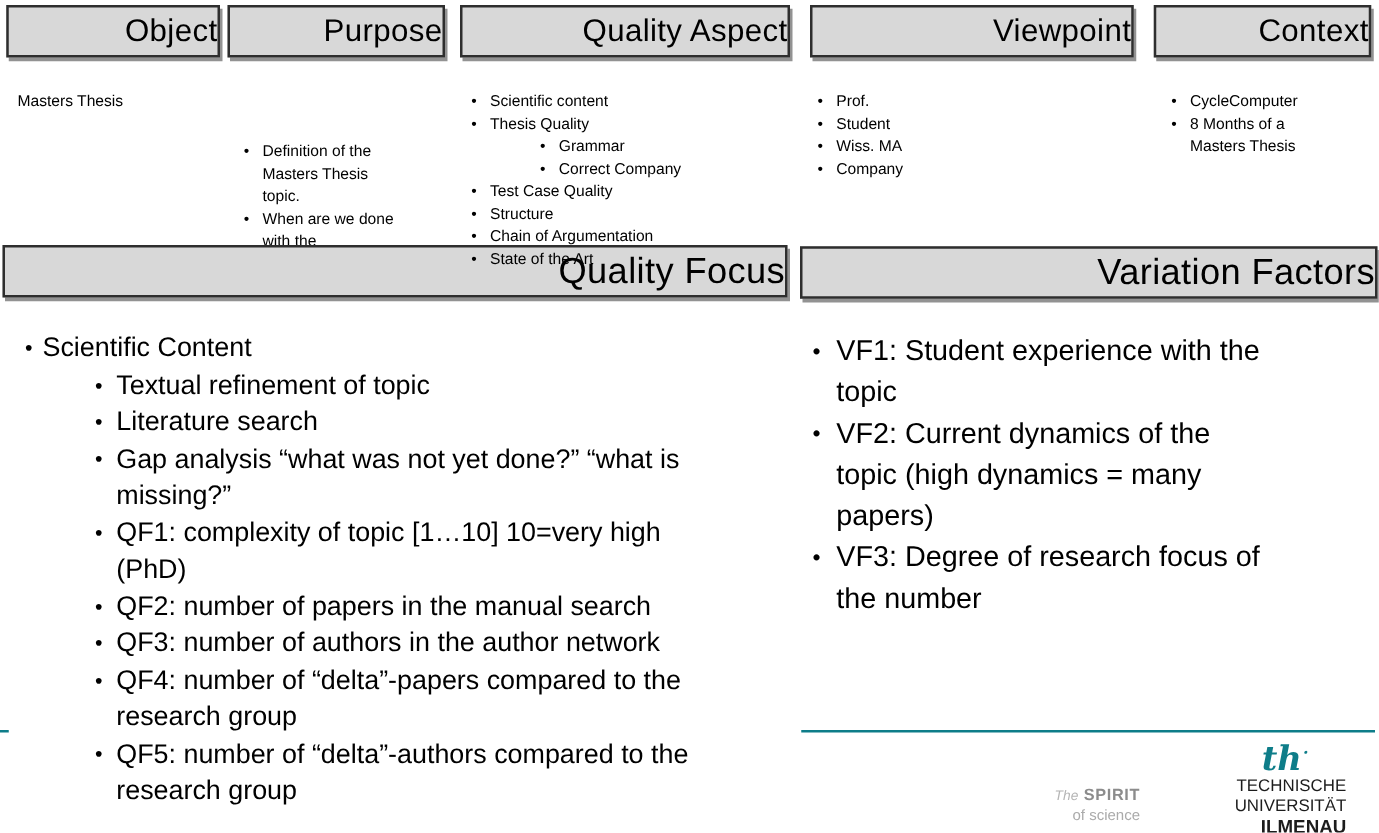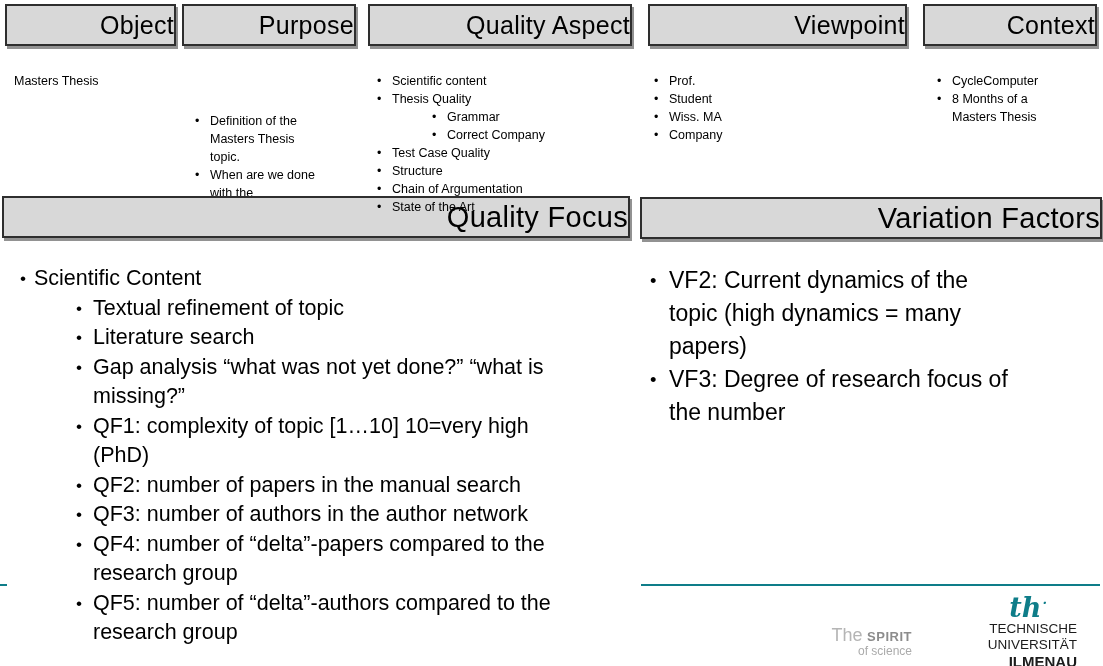--- a/index.html
+++ b/index.html
@@ -57,21 +57,21 @@
   .vf-list{left:650px;top:264px;width:440px;font-size:23px;line-height:33px;}
   .vf-list li{padding-left:19px;}
   .vf-list li::before{content:"\2022";position:absolute;left:0;font-size:.8em;}
 
   
   .divider{position:absolute;height:2px;background:var(--teal);}
   #divider-right{left:641px;top:584px;width:459px;}
   #divider-left {left:0;   top:584px;width:7px;}
 
   .spirit{position:absolute;left:770px;top:628px;width:142px;text-align:right;line-height:15px;}
-  .spirit .the {color:#b5b5b5;font-size:18px;}
+  .spirit .the {color:#b5b5b5;font-size:11px;font-style:italic;}
   .spirit .word{color:#8c8c8c;font-weight:bold;font-size:13px;letter-spacing:.5px;}
   .spirit .sub {color:#ababab;font-size:12px;display:block;}
 
   .tu{position:absolute;left:925px;top:590px;width:152px;text-align:right;color:#1c1c1c;}
   .tu .glyph{
     font-family:"DejaVu Serif",serif;font-style:italic;font-weight:bold;
     color:var(--teal);font-size:27px;line-height:26px;display:inline-block;margin-right:30px;margin-left:20px;
   }
   .tu .glyph::after{content:"\00b7";font-size:13px;vertical-align:super;margin-left:1px;}
   .tu .l1{font-size:13.5px;line-height:16px;}
@@ -154,20 +154,22 @@
     <li class="l1"><span class="li-text">QF2: number of papers in the manual search</span></li>
     <li class="l1"><span class="li-text">QF3: number of authors in the author network</span></li>
     <li class="l1"><span class="li-text">QF4: number of “delta”-papers compared to the
 research group</span></li>
     <li class="l1"><span class="li-text">QF5: number of “delta”-authors compared to the
 research group</span></li>
   </ul>
 
 <ul class="vf-list">
 
+<li class="l0"><span class="li-text">VF1: Student experience with the
+topic</span></li>
     <li class="l0"><span class="li-text">VF2: Current dynamics of the
 topic (high dynamics = many
 papers)</span></li>
     <li class="l0"><span class="li-text">VF3: Degree of research focus of
 the number</span></li>
   </ul>
 
 <div class="divider" id="divider-right"></div>
 <div class="divider" id="divider-left"></div>
 

